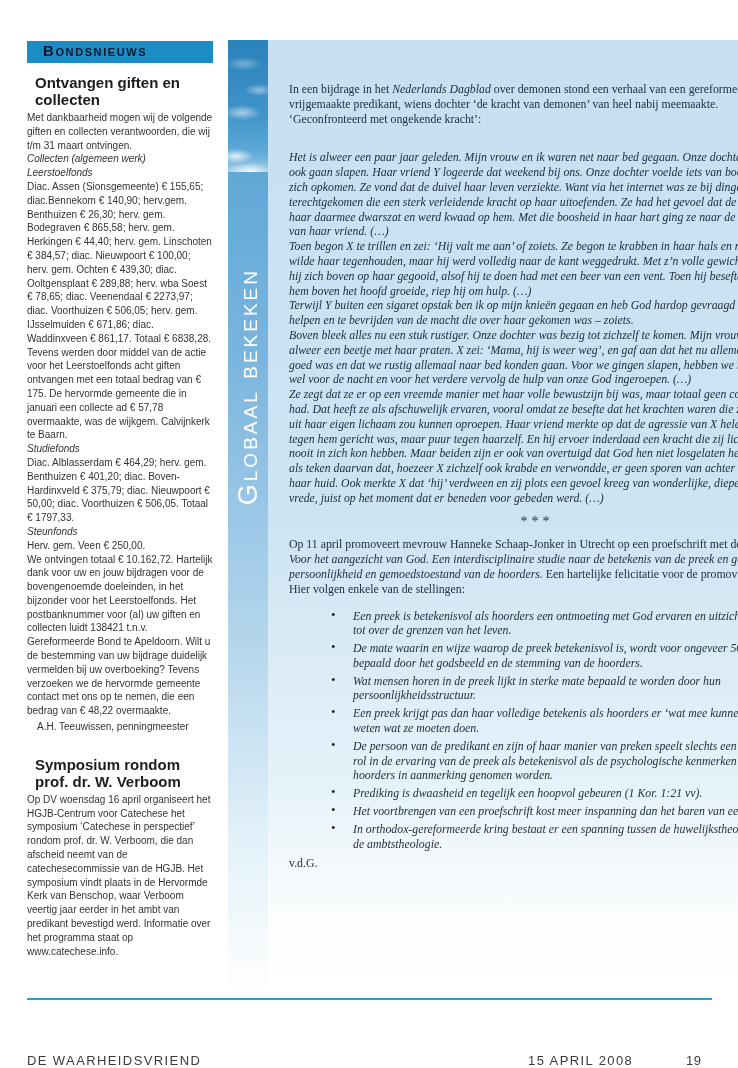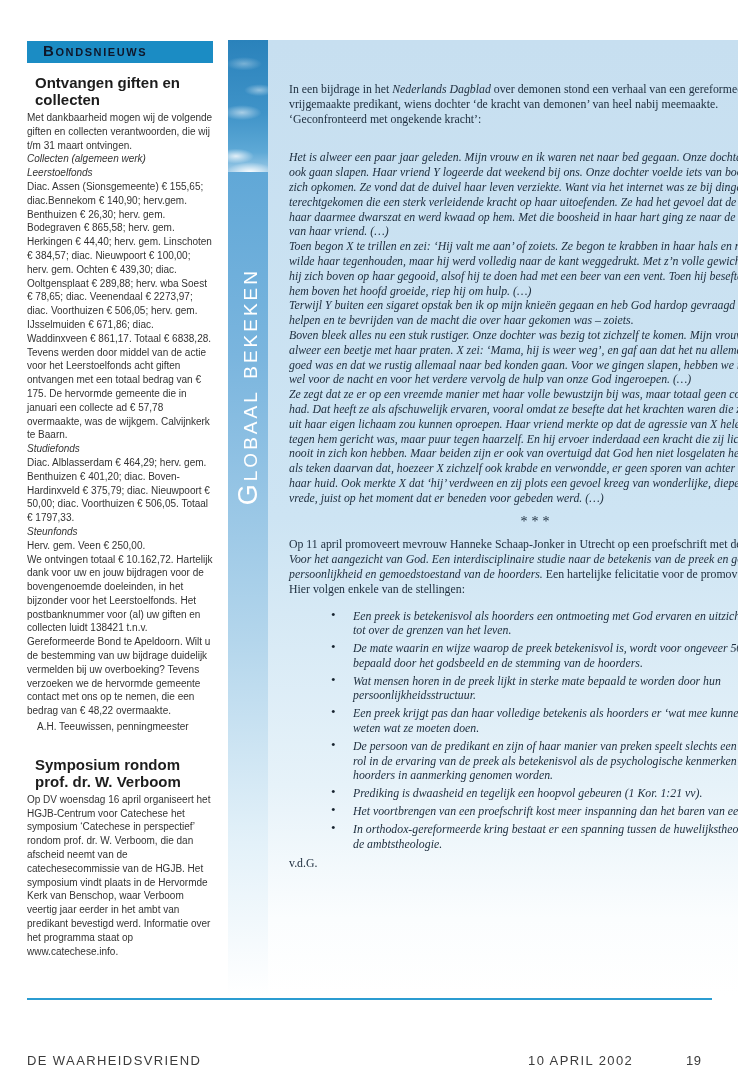--- a/index.html
+++ b/index.html
@@ -114,16 +114,16 @@
         <li>Het voortbrengen van een proefschrift kost meer inspanning dan het baren van een kind.</li>
         <li>In orthodox-gereformeerde kring bestaat er een spanning tussen de huwelijkstheologie en de ambtstheologie.</li>
       </ul>
 
       <div class="panel-sig">v.d.G.</div>
     </div>
   </div>
 
   <div class="footer-line"></div>
   <div class="footer-item f-mag">DE WAARHEIDSVRIEND</div>
-  <div class="footer-item f-date">10 APRIL 2002</div>
+  <div class="footer-item f-date">15 APRIL 2008</div>
   <div class="footer-item f-page">19</div>
 
 </div>
 
 </body></html>

